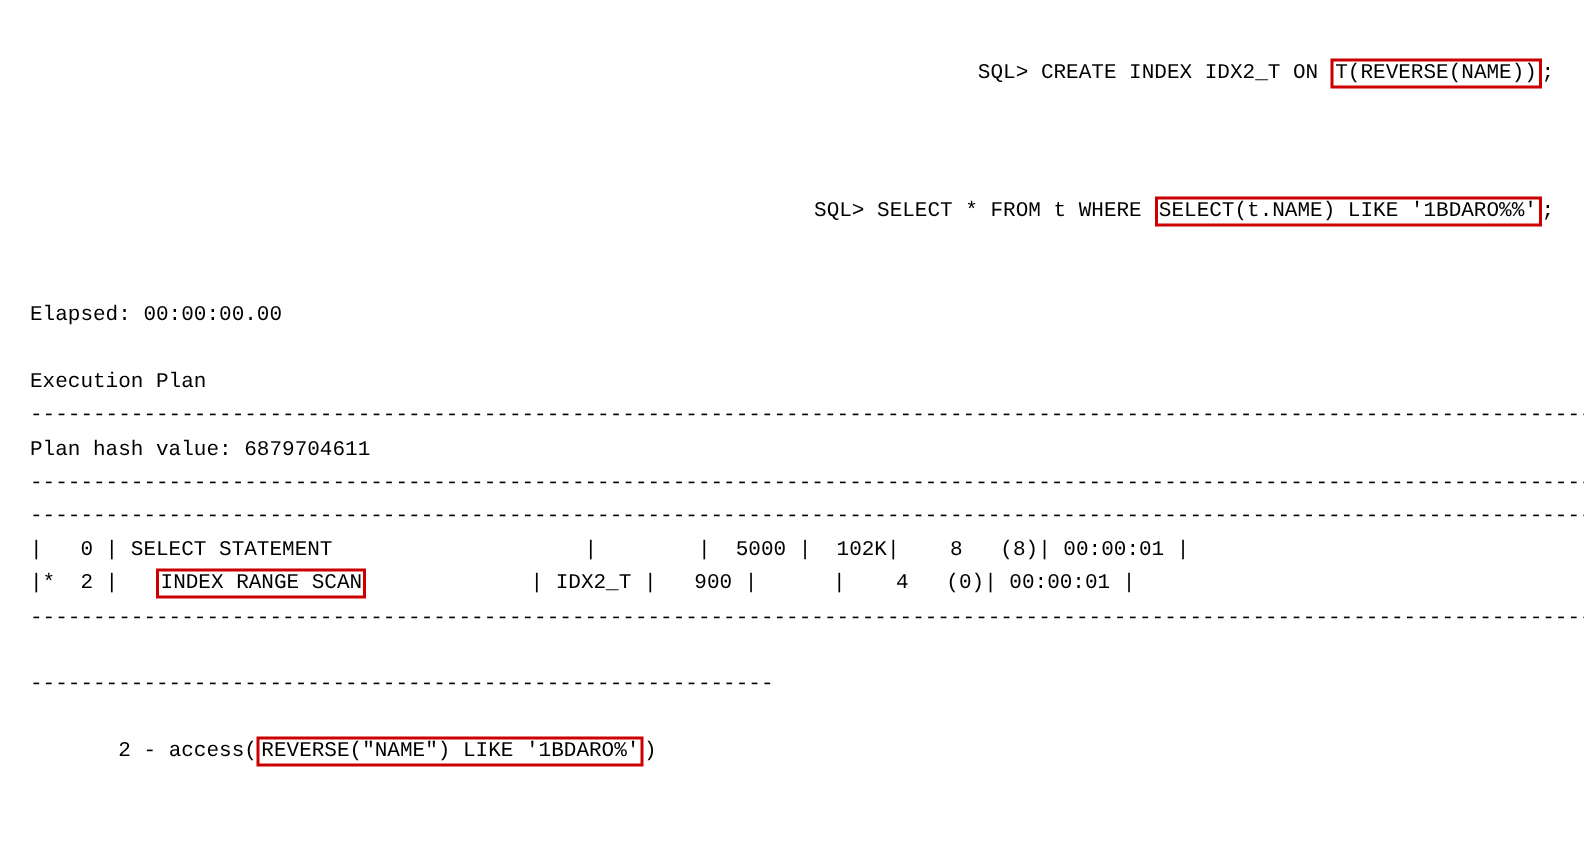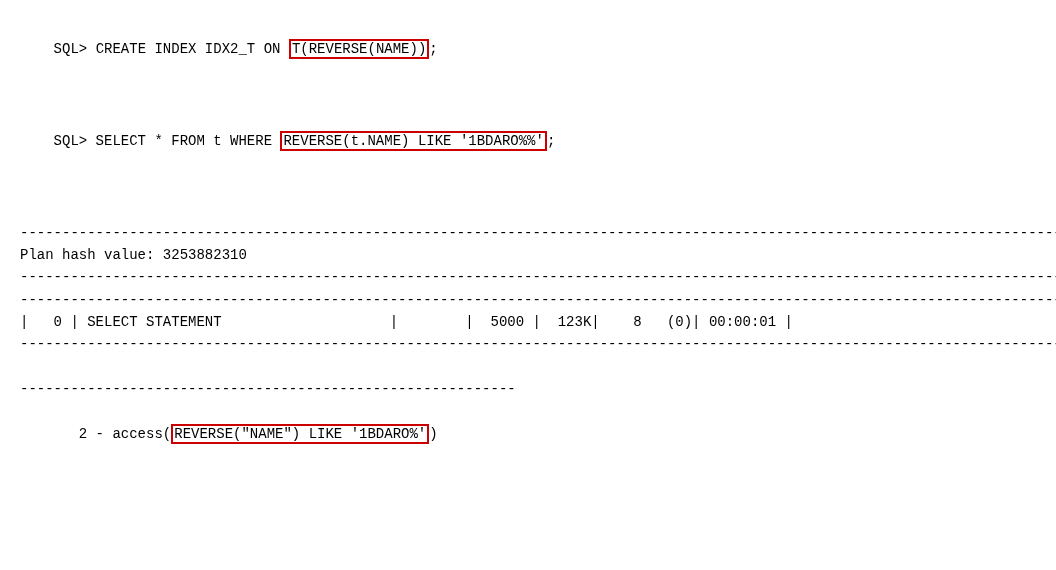--- a/index.html
+++ b/index.html
@@ -25,20 +25,21 @@
     }
 
     .highlighted-box {
       border: 2px solid #cc0000;
       display: inline;
       padding: 0px 1px;
     }
 
     .sql-line {
       margin-bottom: 2px;
+      text-align: right;
     }
 
     .separator-line {
       color: #000;
       white-space: pre;
       line-height: 1.6;
       display: block;
     }
   </style>
 </head>
@@ -46,41 +47,44 @@
 
 <div>
 
   <div class="line sql-line">
     <span>SQL&gt; </span><span>CREATE</span><span> INDEX IDX2_T ON </span><span class="highlighted-box">T(REVERSE(NAME))</span><span>;</span>
   </div>
 
   <div class="line">&nbsp;</div>
 
   <div class="line sql-line">
-    <span>SQL&gt; SELECT * FROM t WHERE </span><span class="highlighted-box">REVERSE(t.NAME) LIKE '1BDARO%%'</span><span>;</span>
+    <span>SQL&gt; SELECT * FROM t WHERE </span><span class="highlighted-box">SELECT(t.NAME) LIKE '1BDARO%%'</span><span>;</span>
   </div>
 
   <div class="line">&nbsp;</div>
 
+  <div class="line">Elapsed: 00:00:00.00</div>
 
   <div class="line">&nbsp;</div>
 
+  <div class="line">Execution Plan</div>
 
   <div class="separator-line">----------------------------------------------------------------------------------------------------------------------------------------</div>
 
-  <div class="line">Plan hash value: 3253882310</div>
+  <div class="line">Plan hash value: 6879704611</div>
 
   <div class="separator-line">----------------------------------------------------------------------------------------------------------------------------------------</div>
 
 
   <div class="separator-line">----------------------------------------------------------------------------------------------------------------------------------------</div>
 
-  <div class="line">|   0 | SELECT STATEMENT                    |        |  5000 |  123K|    8   (0)| 00:00:01 |</div>
+  <div class="line">|   0 | SELECT STATEMENT                    |        |  5000 |  102K|    8   (8)| 00:00:01 |</div>
 
 
+  <div class="line">|*  2 |   <span class="highlighted-box">INDEX RANGE SCAN</span>             | IDX2_T |   900 |      |    4   (0)| 00:00:01 |</div>
 
   <div class="separator-line">----------------------------------------------------------------------------------------------------------------------------------------</div>
 
   <div class="line">&nbsp;</div>
 
 
   <div class="separator-line">-----------------------------------------------------------</div>
 
   <div class="line">
     <span>   2 - access(</span><span class="highlighted-box">REVERSE("NAME") LIKE '1BDARO%'</span><span>)</span>

